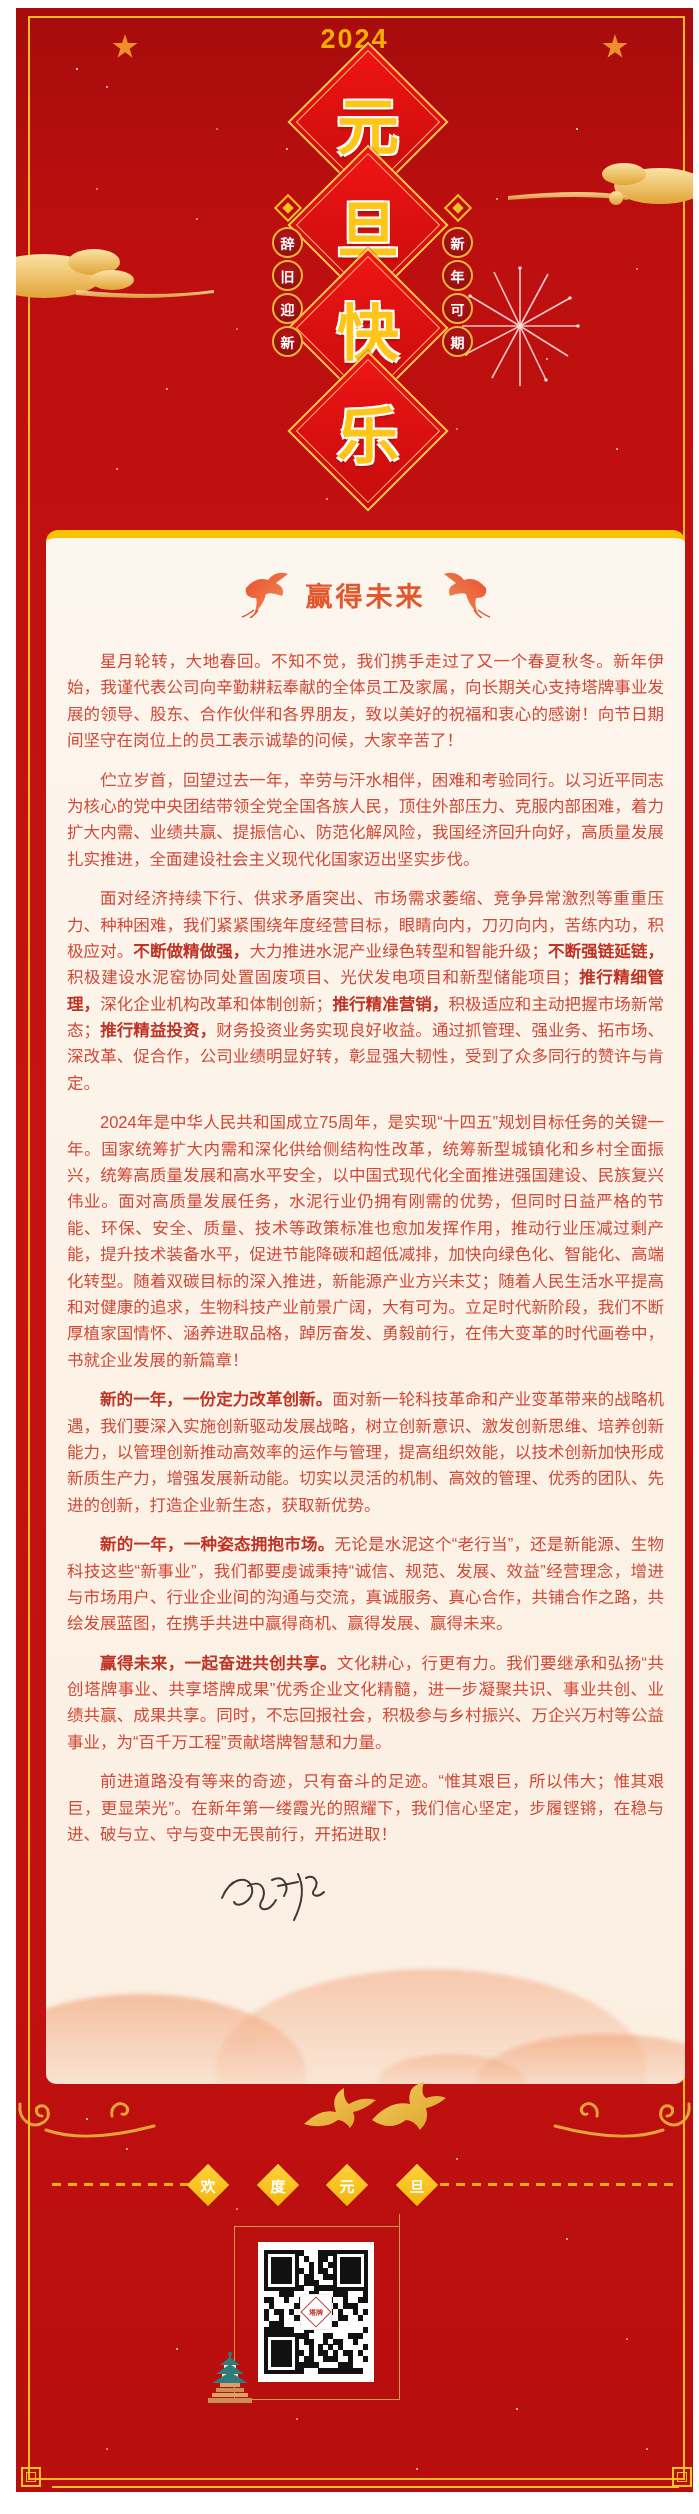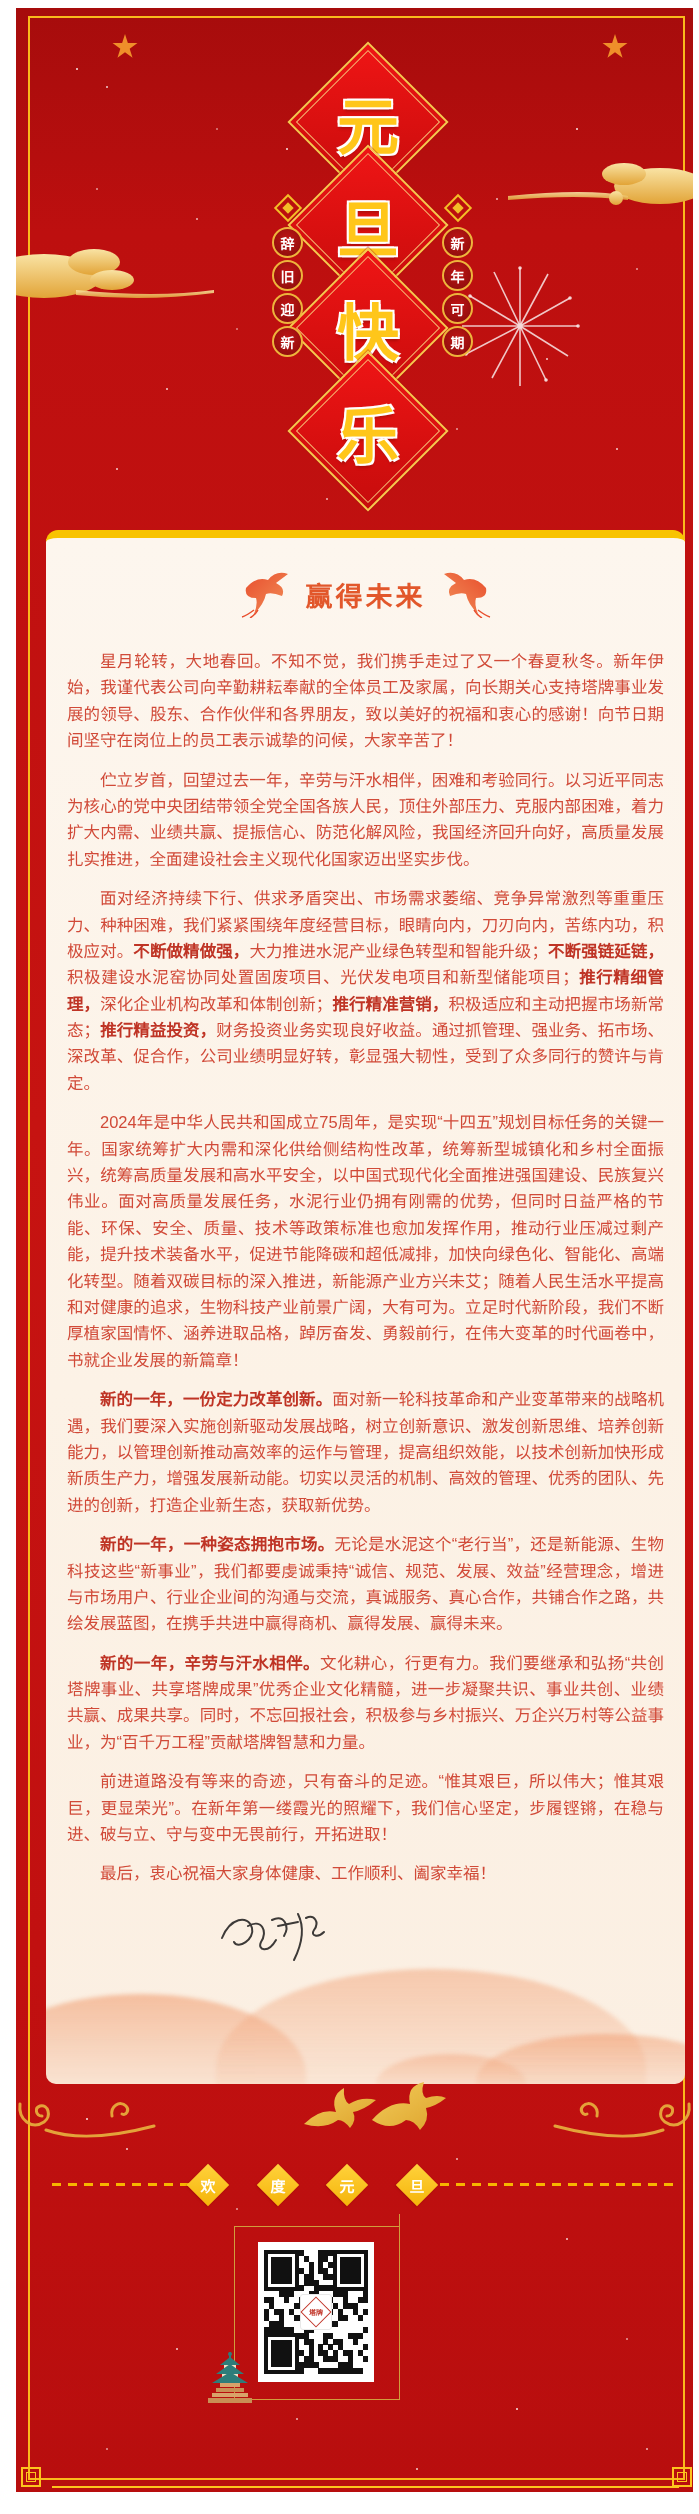--- a/index.html
+++ b/index.html
@@ -115,20 +115,21 @@
 <div class="page">
   <div class="canvas">
 
     <div class="abs dotfield dots-top"></div>
     <div class="abs dotfield dots-bottom"></div>
 
     <div class="gold-frame"></div>
     <div class="corner-knot knot-bl"></div>
     <div class="corner-knot knot-br"></div>
 
+    <div class="abs year">2024</div>
     <div class="abs star star-l"></div>
     <div class="abs star star-r"></div>
 
     <svg class="abs cloud-l" width="200" height="72" viewBox="0 0 200 72">
       <defs>
           <linearGradient id="gcl" x1="0" y1="0" x2="0" y2="1">
         <stop offset="0" stop-color="#f9e3a4"></stop>
             <stop offset="1" stop-color="#e2a437"></stop>
           </linearGradient>
         </defs>
@@ -247,23 +248,22 @@
         </svg>
       </div>
 
       <div class="card-body">
           <p><span>星月轮转，大地春回。不知不觉，我们携手走过了又一个春夏秋冬。新年伊始，我谨代表公司向辛勤耕耘奉献的全体员工及家属，向长期关心支持塔牌事业发展的领导、股东、合作伙伴和各界朋友，致以美好的祝福和衷心的感谢！向节日期间坚守在岗位上的员工表示诚挚的问候，大家辛苦了！</span></p>
           <p><span>伫立岁首，回望过去一年，辛劳与汗水相伴，困难和考验同行。以习近平同志为核心的党中央团结带领全党全国各族人民，顶住外部压力、克服内部困难，着力扩大内需、业绩共赢、提振信心、防范化解风险，我国经济回升向好，高质量发展扎实推进，全面建设社会主义现代化国家迈出坚实步伐。</span></p>
           <p><span>面对经济持续下行、供求矛盾突出、市场需求萎缩、竞争异常激烈等重重压力、种种困难，我们紧紧围绕年度经营目标，眼睛向内，刀刃向内，苦练内功，积极应对。</span><span class="bold">不断做精做强，</span><span>大力推进水泥产业绿色转型和智能升级；</span><span class="bold">不断强链延链，</span><span>积极建设水泥窑协同处置固废项目、光伏发电项目和新型储能项目；</span><span class="bold">推行精细管理，</span><span>深化企业机构改革和体制创新；</span><span class="bold">推行精准营销，</span><span>积极适应和主动把握市场新常态；</span><span class="bold">推行精益投资，</span><span>财务投资业务实现良好收益。通过抓管理、强业务、拓市场、深改革、促合作，公司业绩明显好转，彰显强大韧性，受到了众多同行的赞许与肯定。</span></p>
           <p><span>2024年是中华人民共和国成立75周年，是实现“十四五”规划目标任务的关键一年。国家统筹扩大内需和深化供给侧结构性改革，统筹新型城镇化和乡村全面振兴，统筹高质量发展和高水平安全，以中国式现代化全面推进强国建设、民族复兴伟业。面对高质量发展任务，水泥行业仍拥有刚需的优势，但同时日益严格的节能、环保、安全、质量、技术等政策标准也愈加发挥作用，推动行业压减过剩产能，提升技术装备水平，促进节能降碳和超低减排，加快向绿色化、智能化、高端化转型。随着双碳目标的深入推进，新能源产业方兴未艾；随着人民生活水平提高和对健康的追求，生物科技产业前景广阔，大有可为。立足时代新阶段，我们不断厚植家国情怀、涵养进取品格，踔厉奋发、勇毅前行，在伟大变革的时代画卷中，书就企业发展的新篇章！</span></p>
           <p><span class="bold">新的一年，一份定力改革创新。</span><span>面对新一轮科技革命和产业变革带来的战略机遇，我们要深入实施创新驱动发展战略，树立创新意识、激发创新思维、培养创新能力，以管理创新推动高效率的运作与管理，提高组织效能，以技术创新加快形成新质生产力，增强发展新动能。切实以灵活的机制、高效的管理、优秀的团队、先进的创新，打造企业新生态，获取新优势。</span></p>
           <p><span class="bold">新的一年，一种姿态拥抱市场。</span><span>无论是水泥这个“老行当”，还是新能源、生物科技这些“新事业”，我们都要虔诚秉持“诚信、规范、发展、效益”经营理念，增进与市场用户、行业企业间的沟通与交流，真诚服务、真心合作，共铺合作之路，共绘发展蓝图，在携手共进中赢得商机、赢得发展、赢得未来。</span></p>
-          <p><span class="bold">新的一年，辛劳与汗水相伴。</span><span>文化耕心，行更有力。我们要继承和弘扬“共创塔牌事业、共享塔牌成果”优秀企业文化精髓，进一步凝聚共识、事业共创、业绩共赢、成果共享。同时，不忘回报社会，积极参与乡村振兴、万企兴万村等公益事业，为“百千万工程”贡献塔牌智慧和力量。</span></p>
+          <p><span class="bold">赢得未来，一起奋进共创共享。</span><span>文化耕心，行更有力。我们要继承和弘扬“共创塔牌事业、共享塔牌成果”优秀企业文化精髓，进一步凝聚共识、事业共创、业绩共赢、成果共享。同时，不忘回报社会，积极参与乡村振兴、万企兴万村等公益事业，为“百千万工程”贡献塔牌智慧和力量。</span></p>
           <p><span>前进道路没有等来的奇迹，只有奋斗的足迹。“惟其艰巨，所以伟大；惟其艰巨，更显荣光”。在新年第一缕霞光的照耀下，我们信心坚定，步履铿锵，在稳与进、破与立、守与变中无畏前行，开拓进取！</span></p>
-          <p><span>最后，衷心祝福大家身体健康、工作顺利、阖家幸福！</span></p>
         </div>
 
       <svg class="signature" width="120" height="62" viewBox="0 0 120 62">
         <g fill="none" stroke="#3d3a38" stroke-width="2" stroke-linecap="round">
           <path d="M8 34 C16 14 34 10 38 24 C41 35 24 46 20 38"></path>
           <path d="M34 22 C48 14 54 28 47 38 C43 46 54 50 62 36"></path>
           <path d="M58 16 C70 10 76 22 70 32 M64 22 L84 18"></path>
           <path d="M84 10 C92 26 86 44 80 56"></path>
           <path d="M92 14 C100 10 106 18 100 26 C96 32 104 34 110 28"></path>
         </g>

